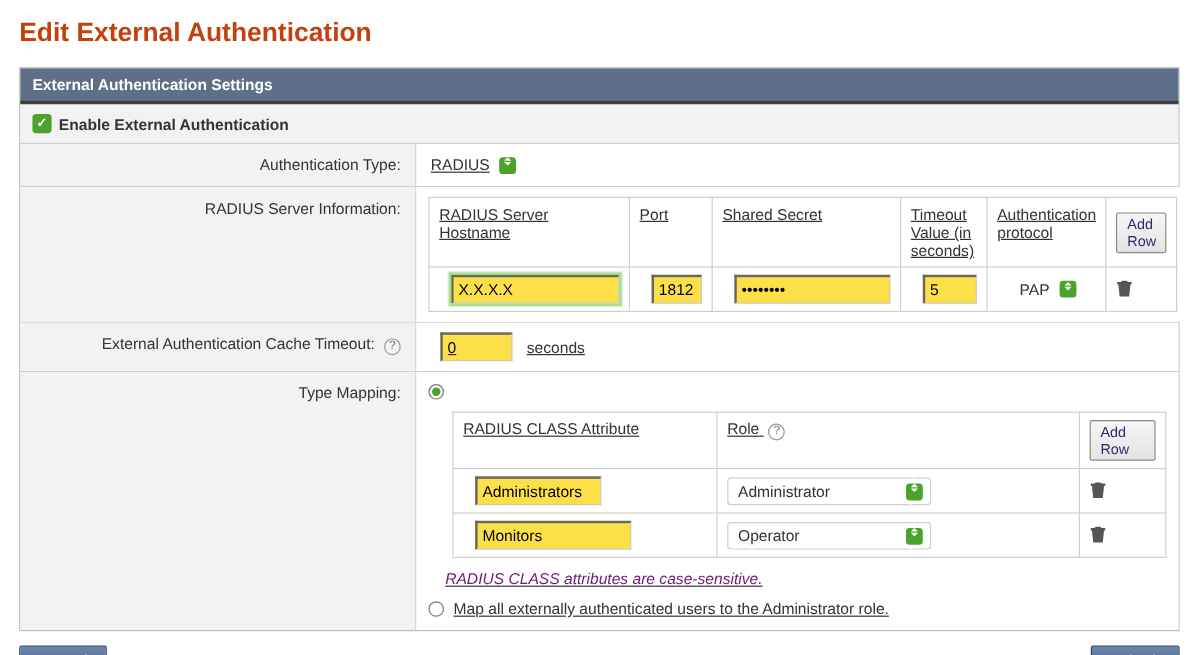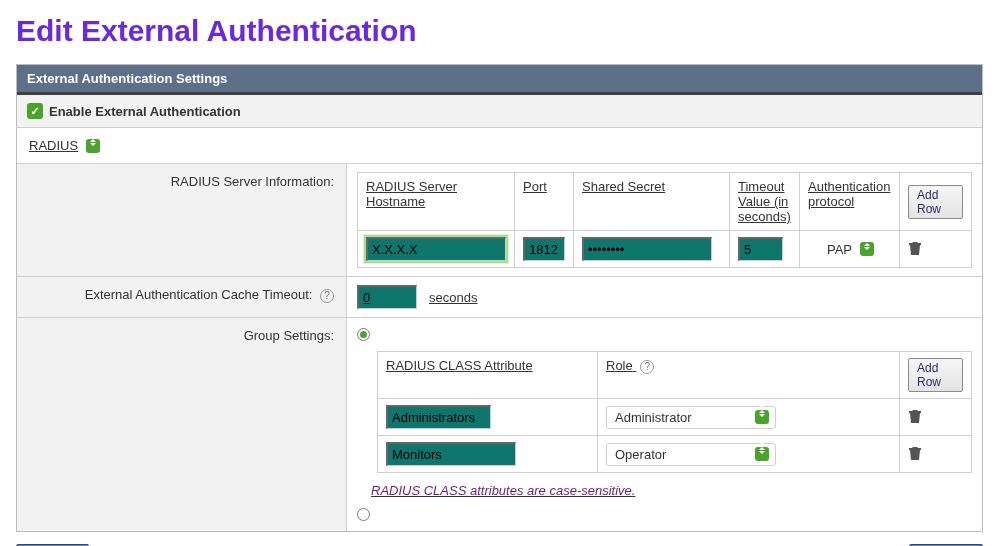--- a/index.html
+++ b/index.html
@@ -5,22 +5,22 @@
   * { box-sizing: border-box; }
   body {
     margin: 0;
     font-family: Arial, Helvetica, sans-serif;
     font-size: 13px;
     color: #333;
     background: #fff;
     padding: 14px 16px;
   }
   h1.page-title {
-    color: #6d28d9;
-    font-size: 30px;
+    color: #c2410c;
+    font-size: 22px;
     font-weight: bold;
     margin: 0 0 16px 0;
   }
   .panel {
     border: 1px solid #bcbcbc;
   }
   .panel-header {
     background: #5e6f88;
     color: #fff;
     font-weight: bold;
@@ -156,21 +156,22 @@
     font-size: 12px;
     cursor: pointer;
   }
   input.txt {
     border-top: 2px solid #666;
     border-left: 2px solid #666;
     border-bottom: 1px solid #ccc;
     border-right: 1px solid #ccc;
     padding: 3px 4px;
     font-size: 13px;
-    background: #0f766e;
+    background: #fde047;
+    margin-left: 10px;
   }
   .txt-green {
     outline: 2px solid #a6e08f;
     box-shadow: 0 0 0 3px #dff2d5;
   }
   .trash {
     display: inline-flex;
   }
   .trash svg { width: 14px; height: 16px; }
 
@@ -207,21 +208,21 @@
     border: 1px solid #2a4673;
     padding: 4px 14px;
     font-weight: bold;
     font-size: 13px;
     border-radius: 2px;
     cursor: pointer;
   }
   .seconds-label { margin-left: 6px; }
   .role-select {
     display: inline-flex;
-    align-items: flex-start;
+    align-items: flex-end;
     justify-content: space-between;
     border: 1px solid #cfcfcf;
     border-radius: 3px;
     padding: 3px 6px 3px 8px;
     width: 170px;
   }
 </style>
 </head>
 <body>
 
@@ -230,20 +231,21 @@
 <div class="panel">
 
   <div class="panel-header">External Authentication Settings</div>
 
   <div class="enable-row">
     <span class="chk">✓</span>
     <span>Enable External Authentication</span>
   </div>
 
   <div class="form-row">
+    <div class="form-label">Authentication Type:</div>
     <div class="form-value">
       <div class="select-wrap">
         <span class="select-text">RADIUS</span>
         <span class="select-btn">
           <span class="tri-up"></span>
             <span class="tri-down"></span>
         </span>
       </div>
     </div>
   </div>
@@ -300,21 +302,21 @@
     </div>
     <div class="form-value">
       <div class="inline-row">
         <input class="txt" style="width: 60px;" value="0">
         <span class="seconds-label">seconds</span>
       </div>
     </div>
   </div>
 
   <div class="form-row">
-    <div class="form-label">Group Settings:</div>
+    <div class="form-label">Type Mapping:</div>
     <div class="form-value">
 
       <div class="radio-row">
         <span class="radio selected"></span>
       </div>
 
       <table class="inner" style="margin-left:20px; width:calc(100% - 20px);">
         <thead>
           <tr>
             <th style="width:220px;">RADIUS CLASS Attribute</th>
@@ -368,20 +370,21 @@
               </span>
             </td>
           </tr>
         </tbody>
       </table>
 
       <div class="note-italic">RADIUS CLASS attributes are case-sensitive.</div>
 
       <div class="radio-row">
         <span class="radio"></span>
+        <span>Map all externally authenticated users to the Administrator role.</span>
       </div>
 
     </div>
   </div>
 
 </div>
 
 <div class="btn-bar">
   <button class="btn-primary">Cancel</button>
   <button class="btn-primary">Submit</button>

